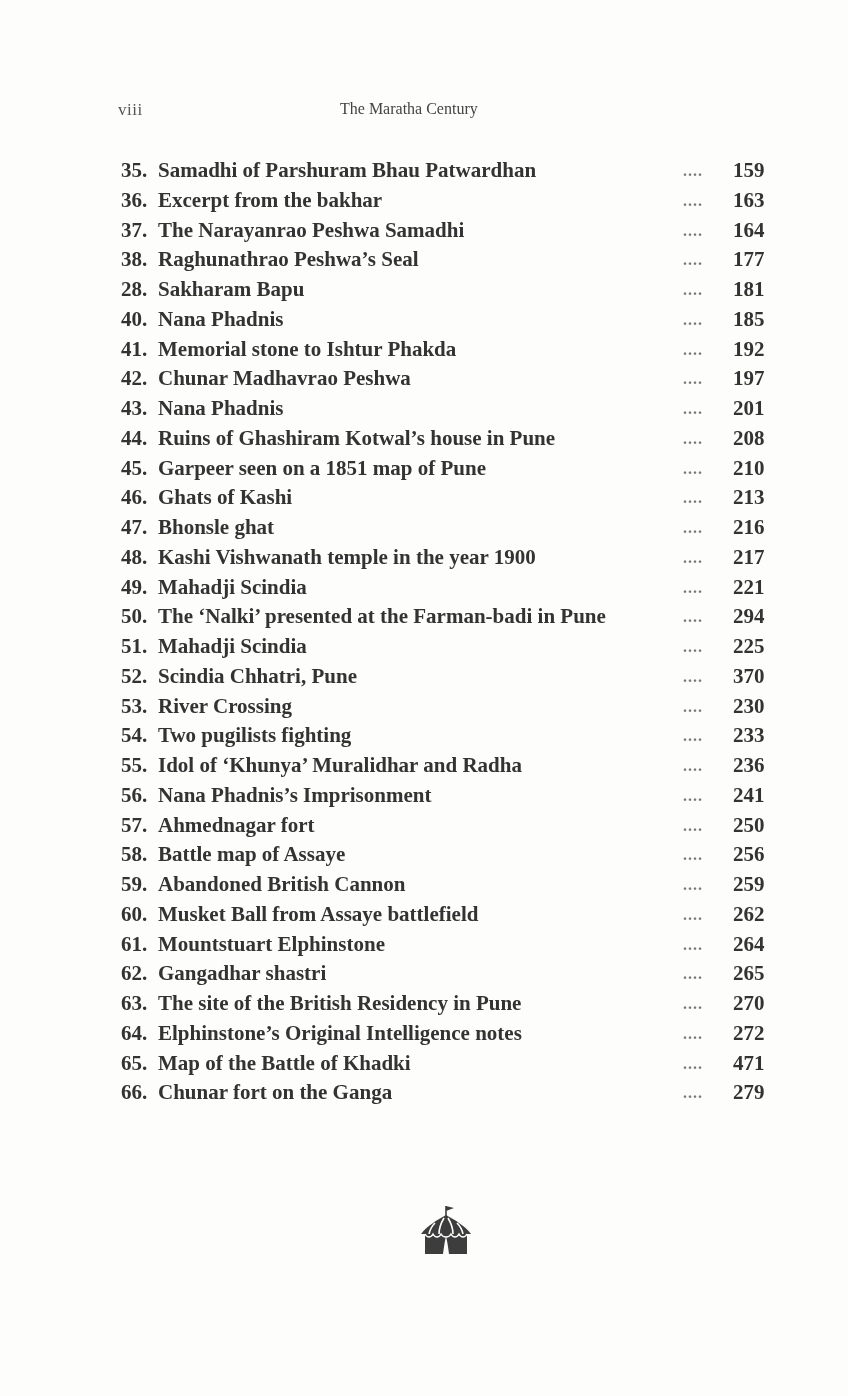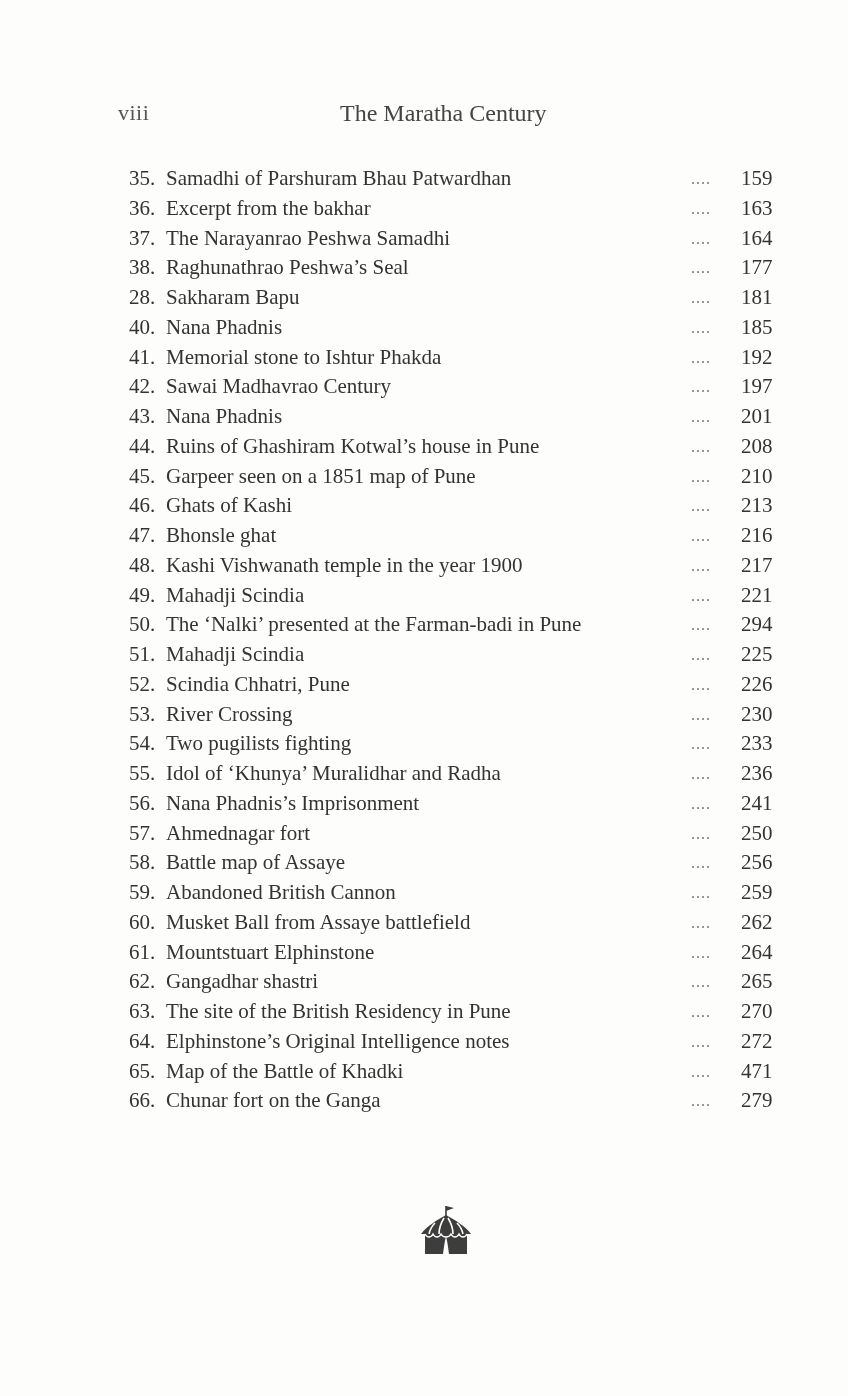--- a/index.html
+++ b/index.html
@@ -27,41 +27,42 @@
       top: 100px;
       left: 118px;
       width: 650px;
       height: 26px;
     }
     .folio {
       position: absolute;
       left: 0;
       top: 0;
       font-family: "Liberation Serif", serif;
-      font-size: 22px;
+      font-size: 17px;
       color: #555;
       letter-spacing: 0.5px;
     }
     .book-title {
       position: absolute;
       left: 222px;
       top: 0;
       font-family: "Liberation Serif", serif;
       font-style: normal;
-      font-size: 24px;
+      font-size: 16px;
       color: #444;
     }
     .toc {
       position: absolute;
       top: 156px;
       left: 121px;
       width: 650px;
-      margin: 8px;
+      margin: 0;
       padding: 0;
       list-style: none;
+      font-weight: bold;
     }
     .toc-row {
       position: relative;
       height: 29.75px;
       line-height: 29.75px;
       font-family: "Liberation Serif", serif;
       font-size: 21px;
       color: #333;
       white-space: nowrap;
     }
@@ -146,21 +147,21 @@
         <span class="toc-page">185</span>
       </li>
       <li class="toc-row">
         <span class="toc-num">41.</span>
         <span class="toc-title">Memorial stone to Ishtur Phakda</span>
         <span class="toc-dots">....</span>
         <span class="toc-page">192</span>
       </li>
       <li class="toc-row">
         <span class="toc-num">42.</span>
-        <span class="toc-title">Sawai Madhavrao Century</span>
+        <span class="toc-title">Chunar Madhavrao Peshwa</span>
         <span class="toc-dots">....</span>
         <span class="toc-page">197</span>
       </li>
       <li class="toc-row">
         <span class="toc-num">43.</span>
         <span class="toc-title">Nana Phadnis</span>
         <span class="toc-dots">....</span>
         <span class="toc-page">201</span>
       </li>
       <li class="toc-row">
@@ -208,21 +209,21 @@
       <li class="toc-row">
         <span class="toc-num">51.</span>
         <span class="toc-title">Mahadji Scindia</span>
         <span class="toc-dots">....</span>
         <span class="toc-page">225</span>
       </li>
       <li class="toc-row">
         <span class="toc-num">52.</span>
         <span class="toc-title">Scindia Chhatri, Pune</span>
         <span class="toc-dots">....</span>
-        <span class="toc-page">226</span>
+        <span class="toc-page">370</span>
       </li>
       <li class="toc-row">
         <span class="toc-num">53.</span>
         <span class="toc-title">River Crossing</span>
         <span class="toc-dots">....</span>
         <span class="toc-page">230</span>
       </li>
       <li class="toc-row">
         <span class="toc-num">54.</span>
         <span class="toc-title">Two pugilists fighting</span>

